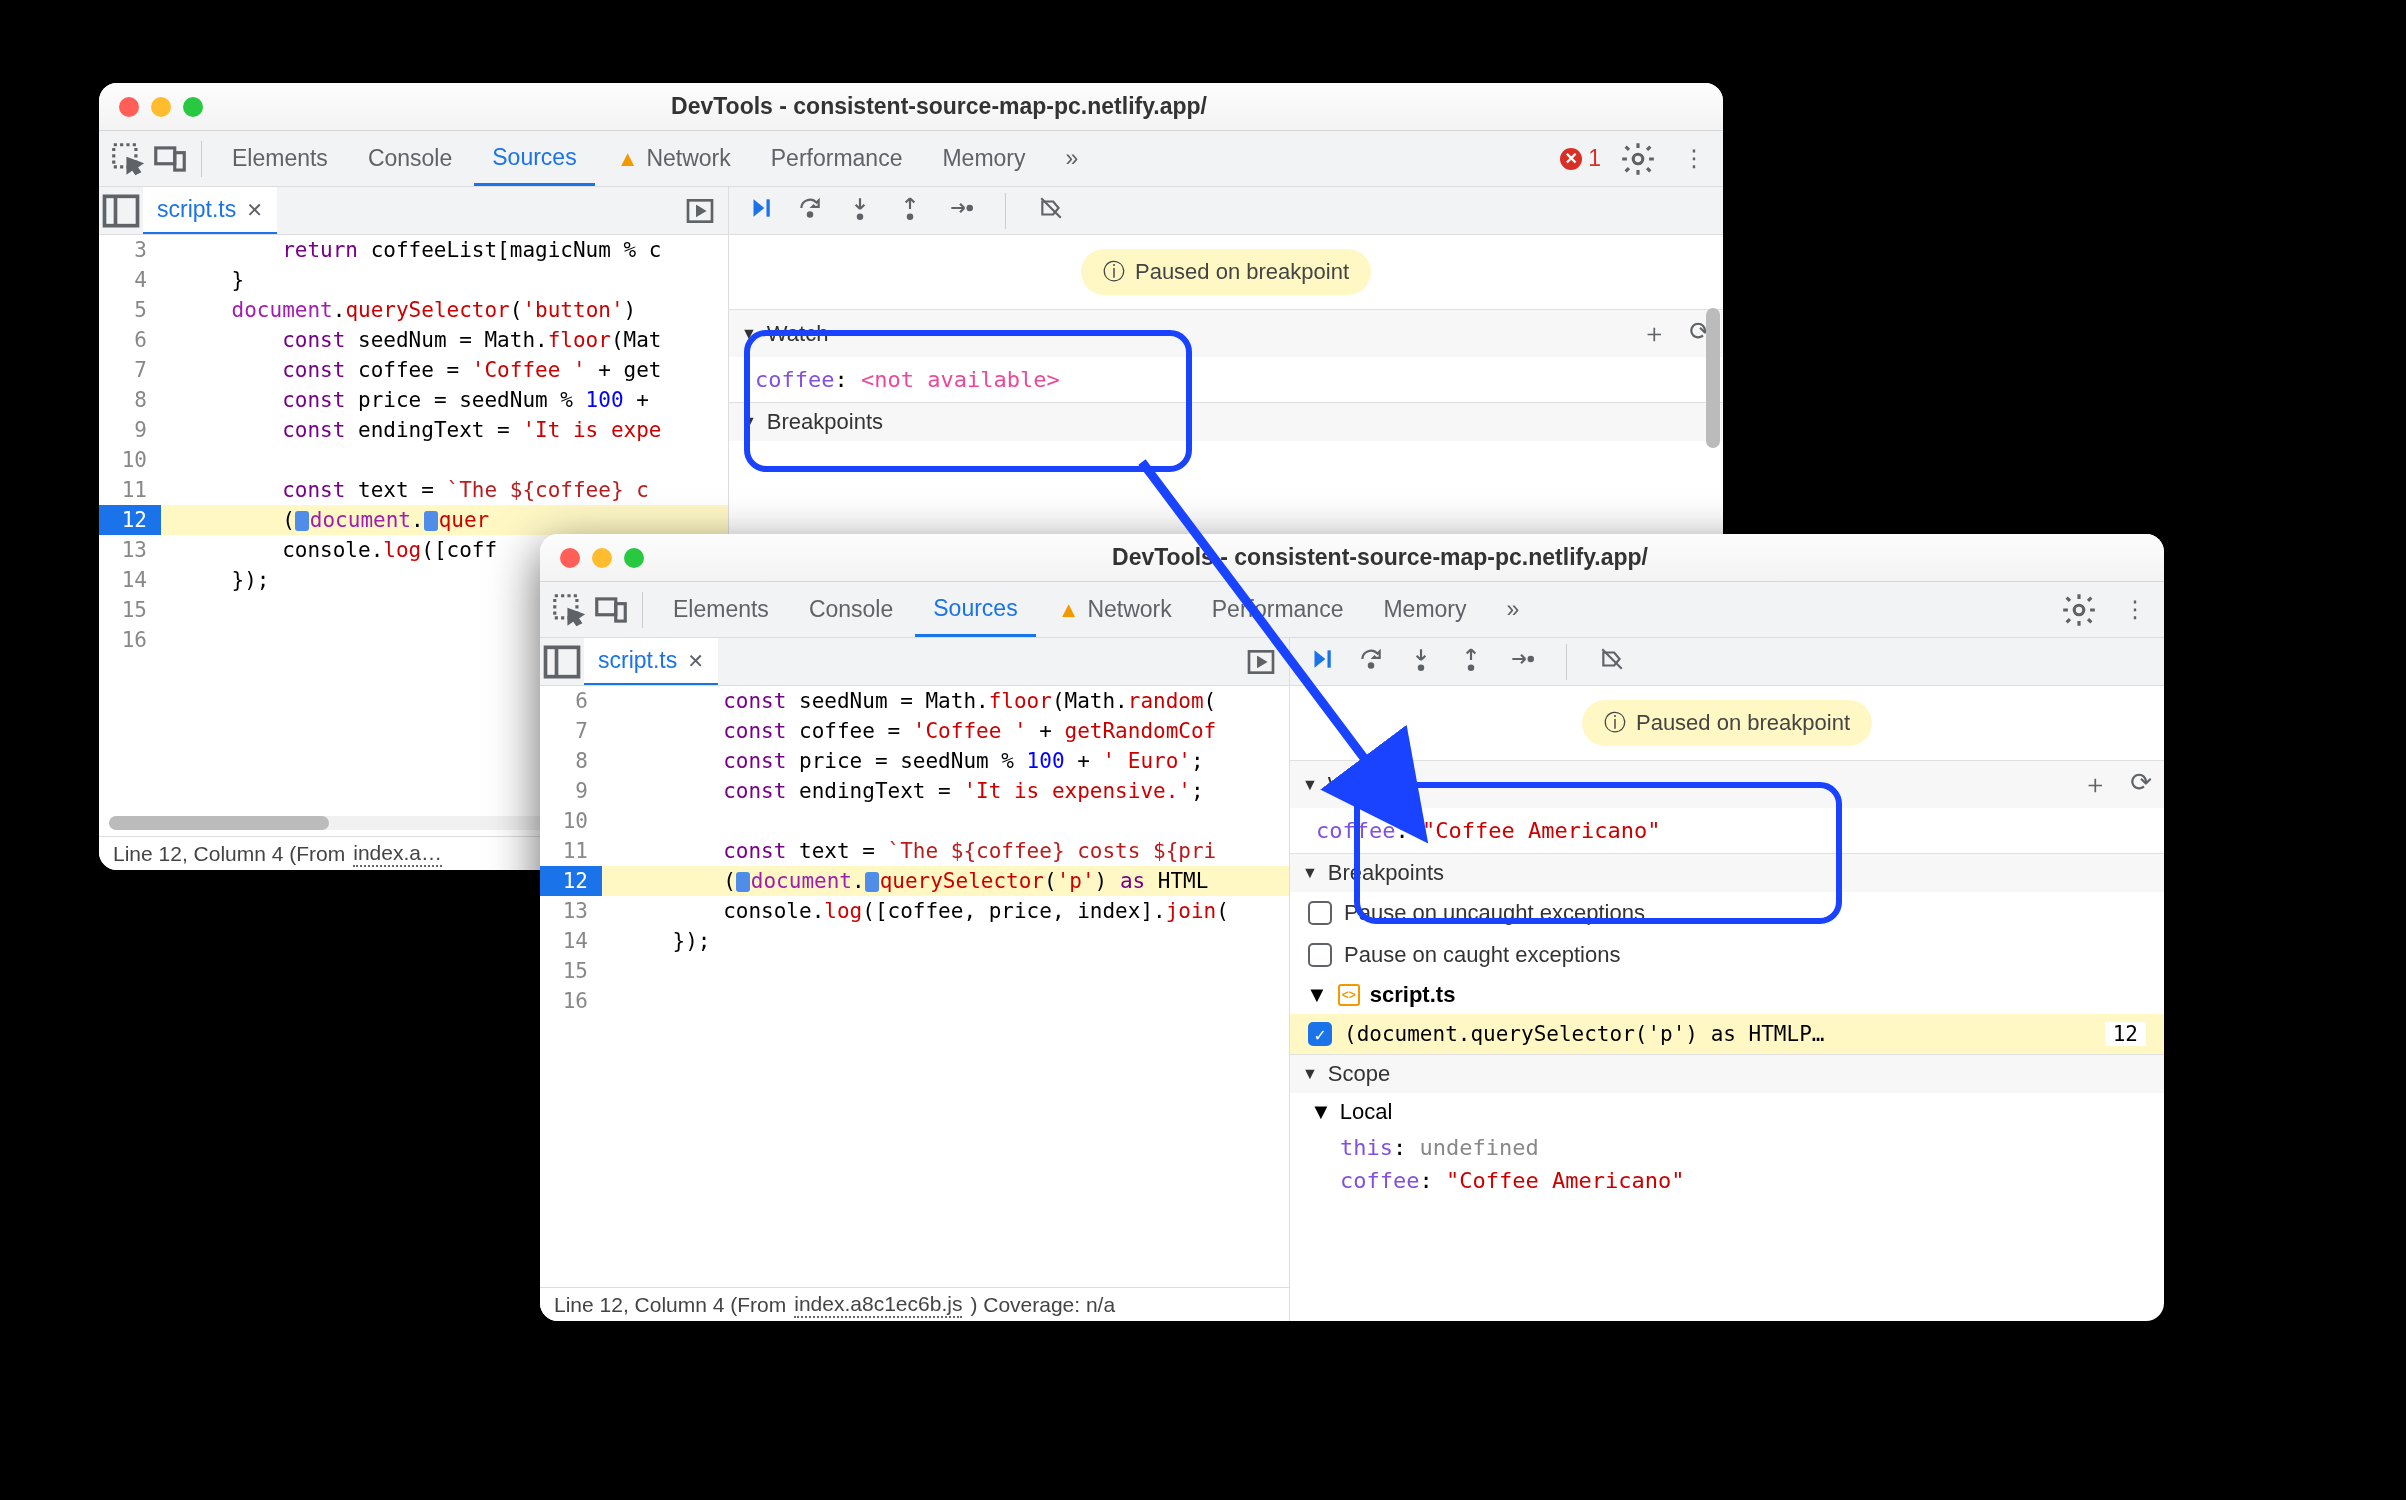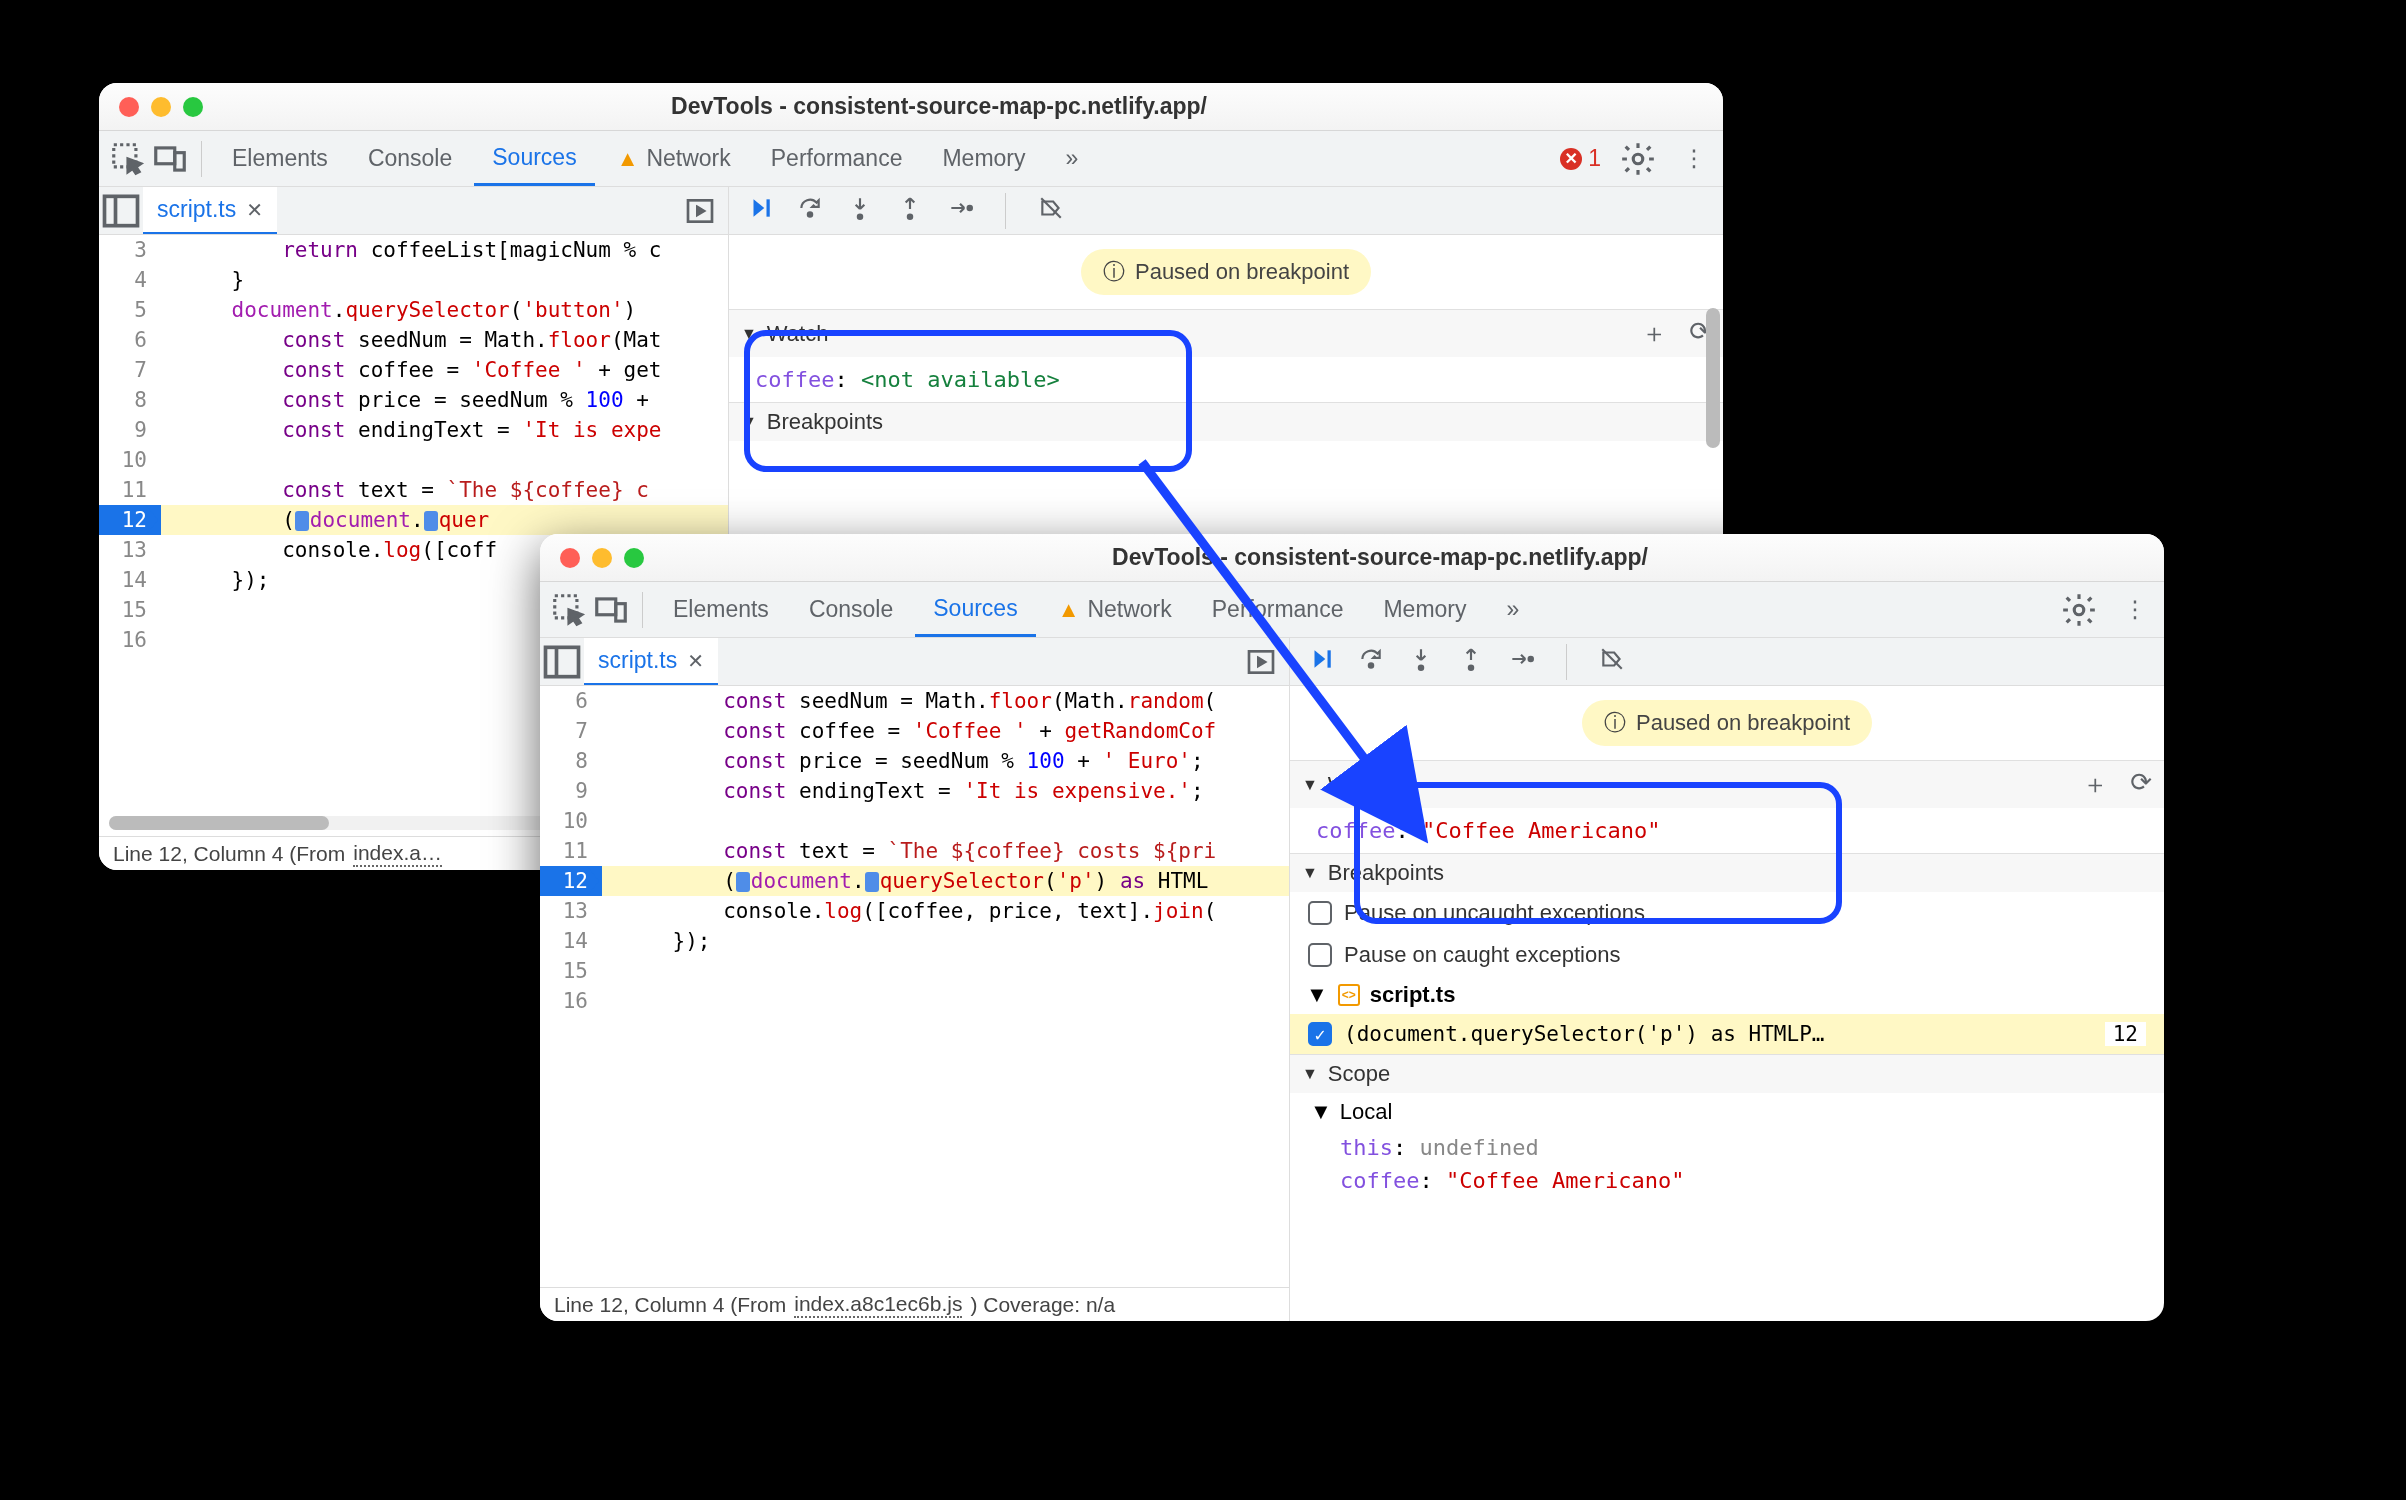--- a/index.html
+++ b/index.html
@@ -76,21 +76,21 @@
   .debug-col{flex:1;display:flex;flex-direction:column;min-width:0;}
   .dbgbar{height:48px;display:flex;align-items:center;gap:24px;padding:0 18px;border-bottom:1px solid #ddd;background:#f1f3f4;color:#5f6368;}
   .dbgbar svg{width:26px;height:26px;}
   .pause-pill{align-self:center;margin:14px auto;background:#fff8c5;border-radius:999px;padding:8px 22px;display:flex;align-items:center;gap:10px;color:#444;font-size:22px;}
   .pane{border-top:1px solid #e0e0e0;}
   .pane-hdr{display:flex;align-items:center;padding:6px 12px;background:#f7f7f7;gap:10px;color:#333;font-size:22px;}
   .pane-hdr .tri{font-size:16px;}
   .pane-hdr .ract{margin-left:auto;display:flex;gap:22px;color:#5f6368;font-size:26px;}
   .watch-body{padding:10px 26px;font-family:Menlo,monospace;font-size:22px;}
   .w-name{color:#8250df;}
-  .w-na{color:#15803d;margin-top:22px;}
+  .w-na{color:#ec4899;margin-top:22px;}
   .w-str{color:#c00;}
   .highlight-ring{position:absolute;border:6px solid #1943ff;border-radius:22px;pointer-events:none;z-index:50;}
   .chk-row{display:flex;align-items:center;gap:12px;padding:8px 18px;font-size:22px;color:#333;}
   .chkbox{width:24px;height:24px;border:2px solid #5f6368;border-radius:5px;display:flex;align-items:center;justify-content:center;}
   .chkbox.checked{background:#1a73e8;border-color:#1a73e8;color:#fff;font-size:18px;}
   .bp-file{display:flex;align-items:center;gap:10px;padding:6px 16px;font-size:22px;}
   .ts-icon{width:22px;height:22px;border:2px solid #f29900;display:flex;align-items:center;justify-content:center;font-size:12px;color:#f29900;font-weight:bold;border-radius:3px;}
   .bp-item{display:flex;align-items:center;gap:12px;padding:8px 18px;background:#fff8c5;font-family:Menlo,monospace;font-size:21px;}
   .bp-item .lnnum{margin-left:auto;background:#fff;padding:0 8px;}
   .scope-row{padding:6px 20px;font-size:22px;display:flex;align-items:center;gap:8px;}
@@ -315,21 +315,21 @@
           </div>
       </div>
       <div class="code">
           <div class="code-line"><div class="ln">6</div><div class="linec"><span>        </span><span class="tok-kw">const</span><span> seedNum = Math.</span><span class="tok-fn">floor</span><span>(Math.</span><span class="tok-fn">random</span><span>(</span></div></div>
           <div class="code-line"><div class="ln">7</div><div class="linec"><span>        </span><span class="tok-kw">const</span><span> coffee = </span><span class="tok-str">'Coffee '</span><span> + </span><span class="tok-fn">getRandomCof</span></div></div>
           <div class="code-line"><div class="ln">8</div><div class="linec"><span>        </span><span class="tok-kw">const</span><span> price = seedNum % </span><span class="tok-num">100</span><span> + </span><span class="tok-str">' Euro'</span><span>;</span></div></div>
           <div class="code-line"><div class="ln">9</div><div class="linec"><span>        </span><span class="tok-kw">const</span><span> endingText = </span><span class="tok-str">'It is expensive.'</span><span>;</span></div></div>
           <div class="code-line"><div class="ln">10</div><div class="linec"><span></span><span></span></div></div>
           <div class="code-line"><div class="ln">11</div><div class="linec"><span>        </span><span class="tok-kw">const</span><span> text = </span><span class="tok-tpl">`The ${coffee} costs ${pri</span></div></div>
           <div class="code-line hl-line"><div class="ln bp">12</div><div class="linec"><span>        </span><span>(</span><span class="step-badge"></span><span class="tok-prop">document</span><span>.</span><span class="step-badge"></span><span class="tok-fn">querySelector</span><span>(</span><span class="tok-str">'p'</span><span>) </span><span class="tok-kw">as</span><span> HTML</span></div></div>
-          <div class="code-line"><div class="ln">13</div><div class="linec"><span>        </span><span>console.</span><span class="tok-fn">log</span><span>([coffee, price, text].</span><span class="tok-fn">join</span><span>(</span></div></div>
+          <div class="code-line"><div class="ln">13</div><div class="linec"><span>        </span><span>console.</span><span class="tok-fn">log</span><span>([coffee, price, index].</span><span class="tok-fn">join</span><span>(</span></div></div>
           <div class="code-line"><div class="ln">14</div><div class="linec"><span>    </span><span>});</span></div></div>
           <div class="code-line"><div class="ln">15</div><div class="linec"><span></span><span></span></div></div>
           <div class="code-line"><div class="ln">16</div><div class="linec"><span></span><span></span></div></div>
         </div>
       <div class="statusbar">
         <span>Line 12, Column 4  (From </span>
           <span class="dotted">index.a8c1ec6b.js</span>
           <span>) Coverage: n/a</span>
       </div>
     </div>

